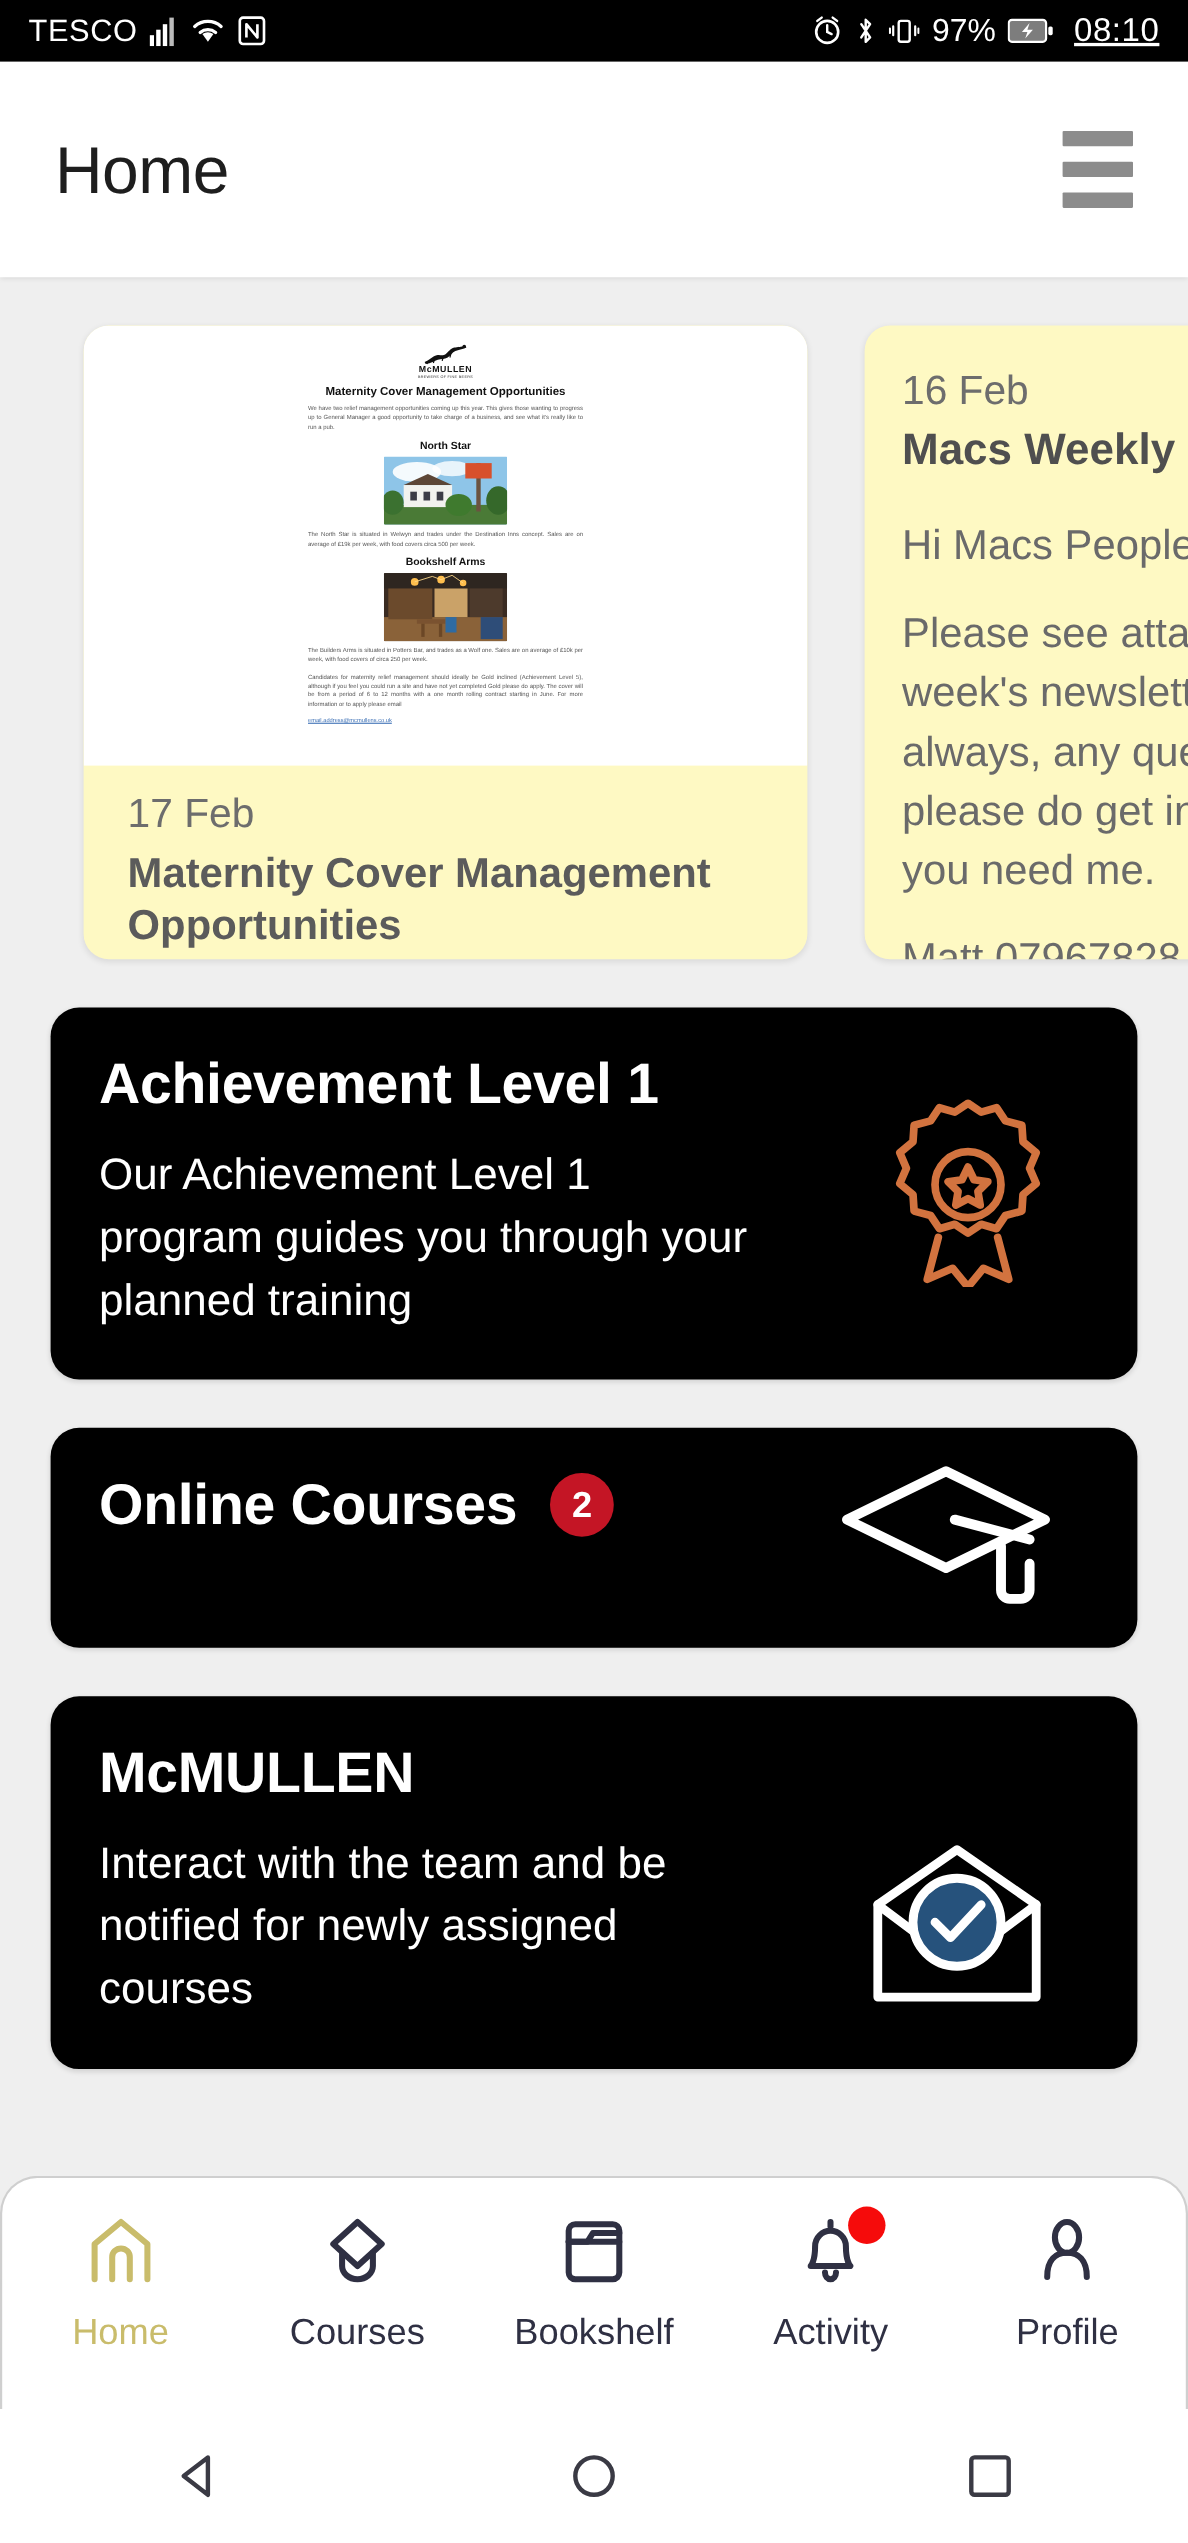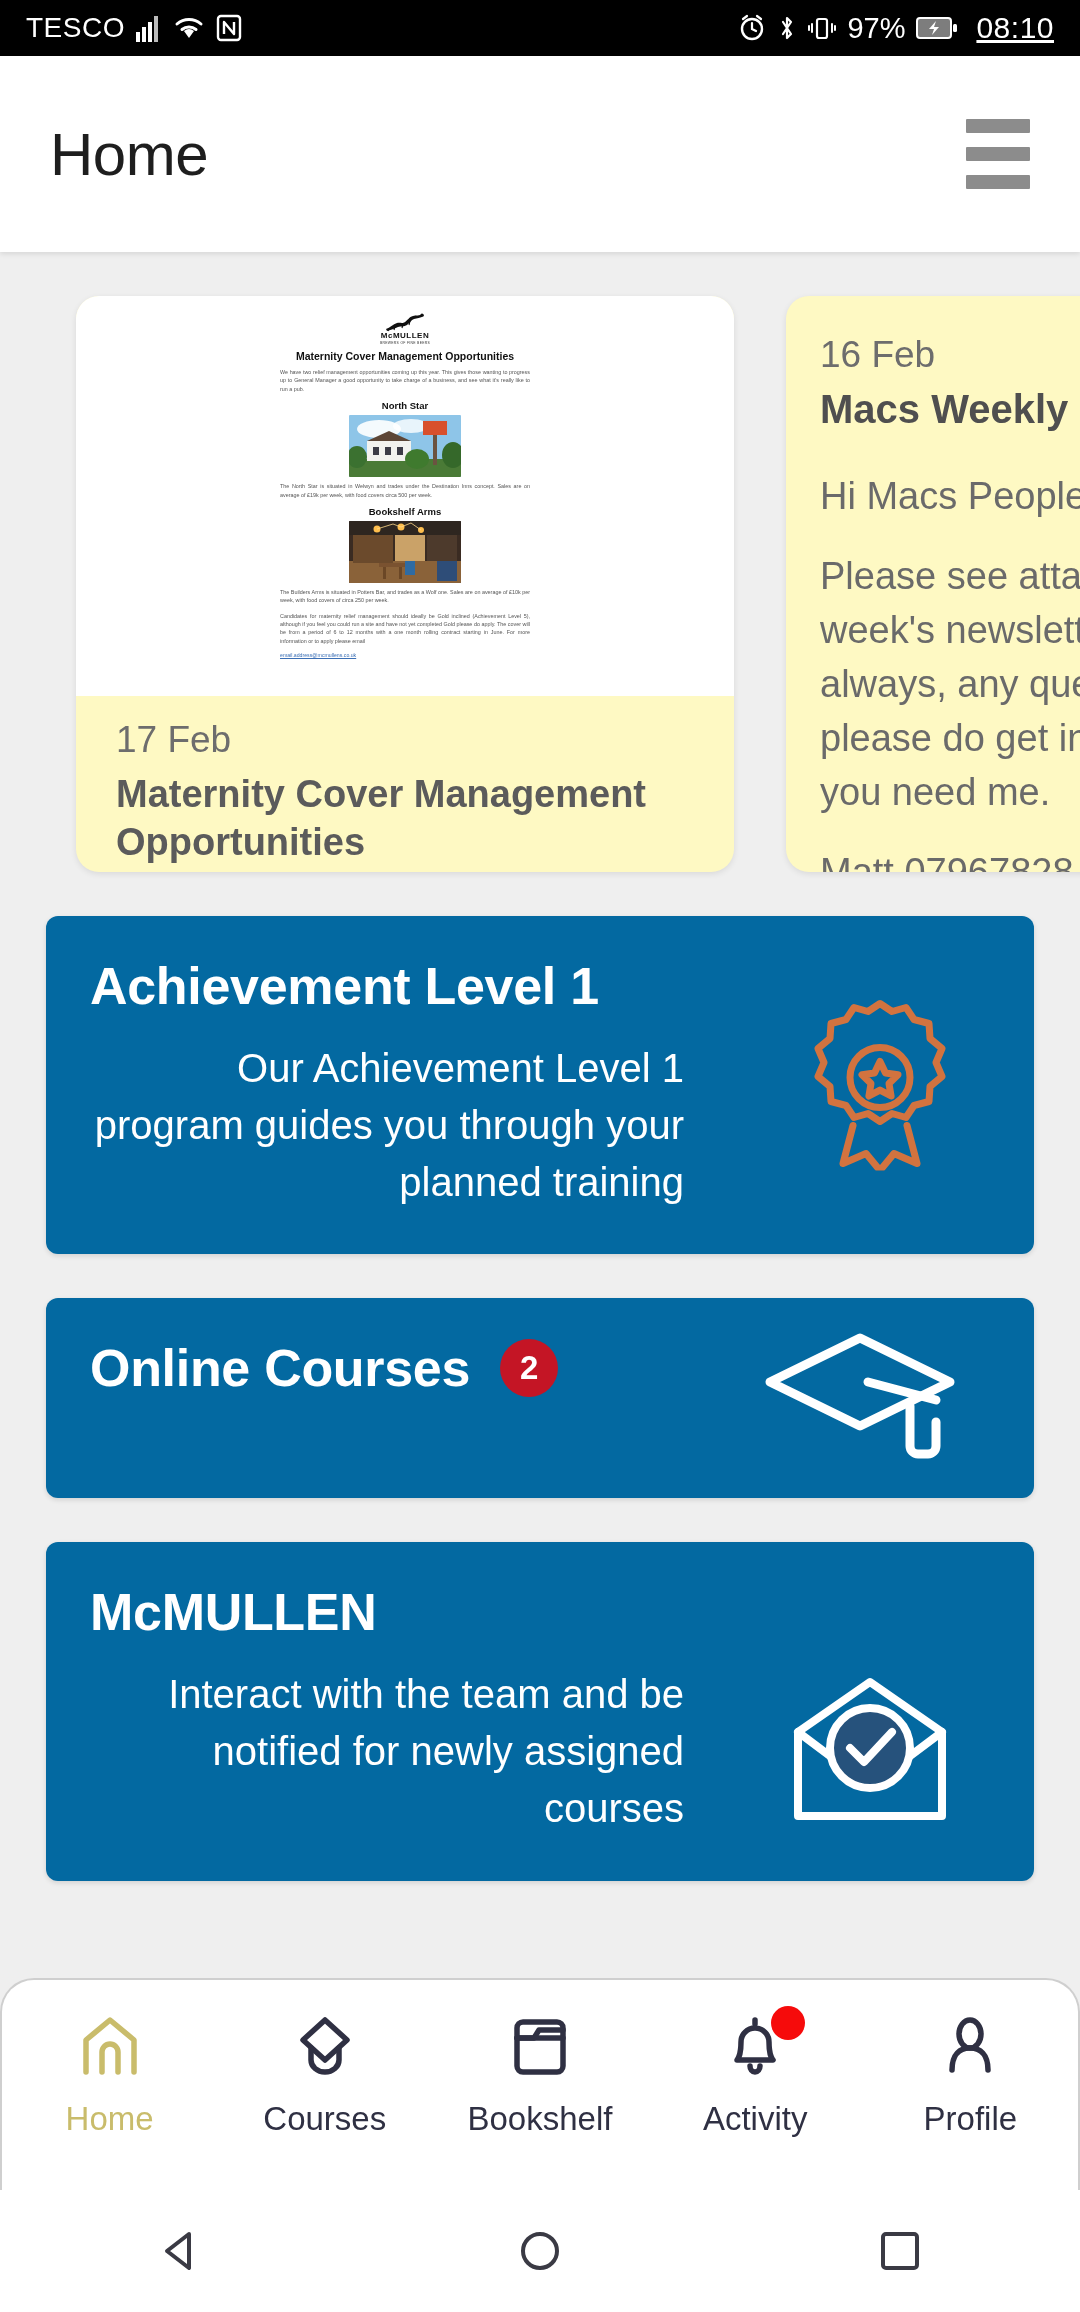--- a/index.html
+++ b/index.html
@@ -88,25 +88,24 @@
   
   .nc2-date { font-size:37px; color:#6d6d6d; line-height:1.35; white-space:nowrap; }
   .nc2-title { font-size:40px; color:#4f4f4f; font-weight:700; line-height:1.35; white-space:nowrap; margin-top:2px;}
   .nc2-body { font-size:38px; color:#6a6a6a; line-height:1.42; margin-top:34px; }
   .nc2-body p { margin-bottom:26px; white-space:nowrap; }
   .nc2-body p.wrap { white-space:normal; }
 
   
   .feature {
     margin:44px 46px 0 46px;
-    background:#0369a1; border-radius:12px;
+    background:#000000; border-radius:26px;
     padding:40px 44px 44px 44px;
     position:relative; min-height:200px;
     box-shadow:0 2px 5px rgba(0,0,0,0.12);
-    text-align:right;
   }
   .feature-head { display:flex; align-items:center; gap:30px; }
   .feature-title { font-size:52px; font-weight:700; color:#fff; letter-spacing:-0.3px; }
   .badge {
     background:#c41525; color:#fff; border-radius:50%;
     min-width:58px; height:58px; display:inline-flex;
     align-items:center; justify-content:center;
     font-size:33px; font-weight:700;
   }
   .feature-desc {

